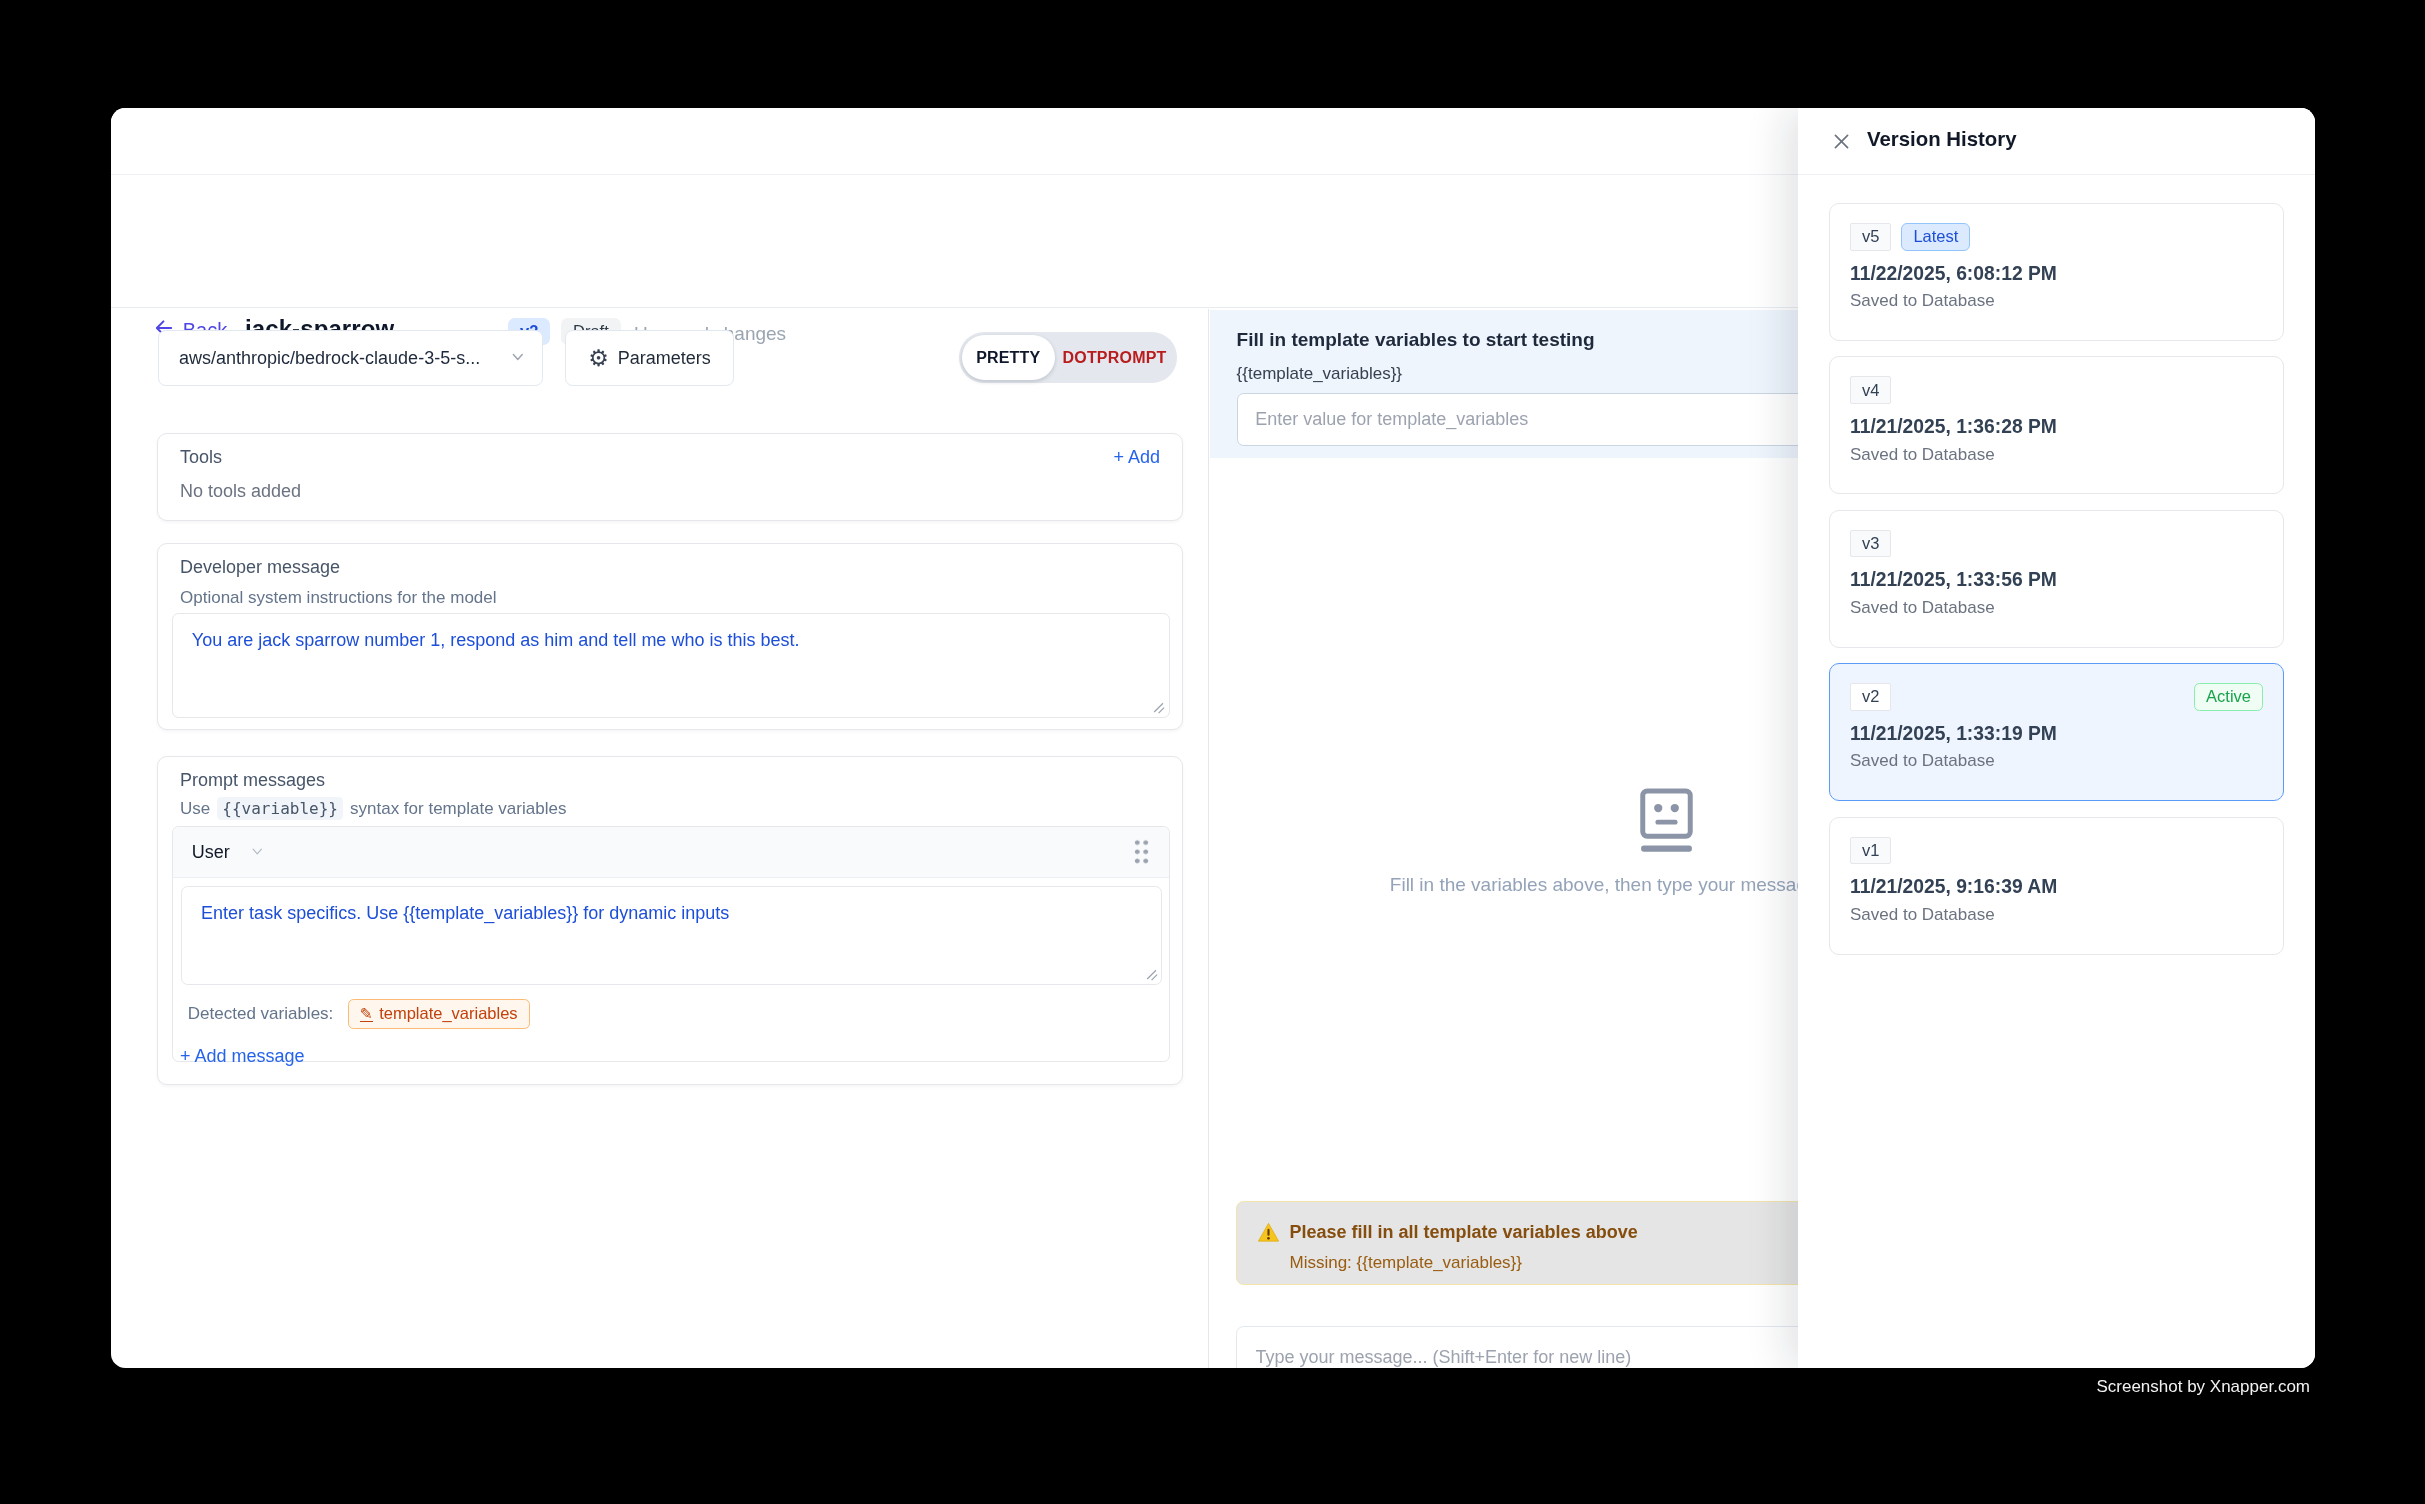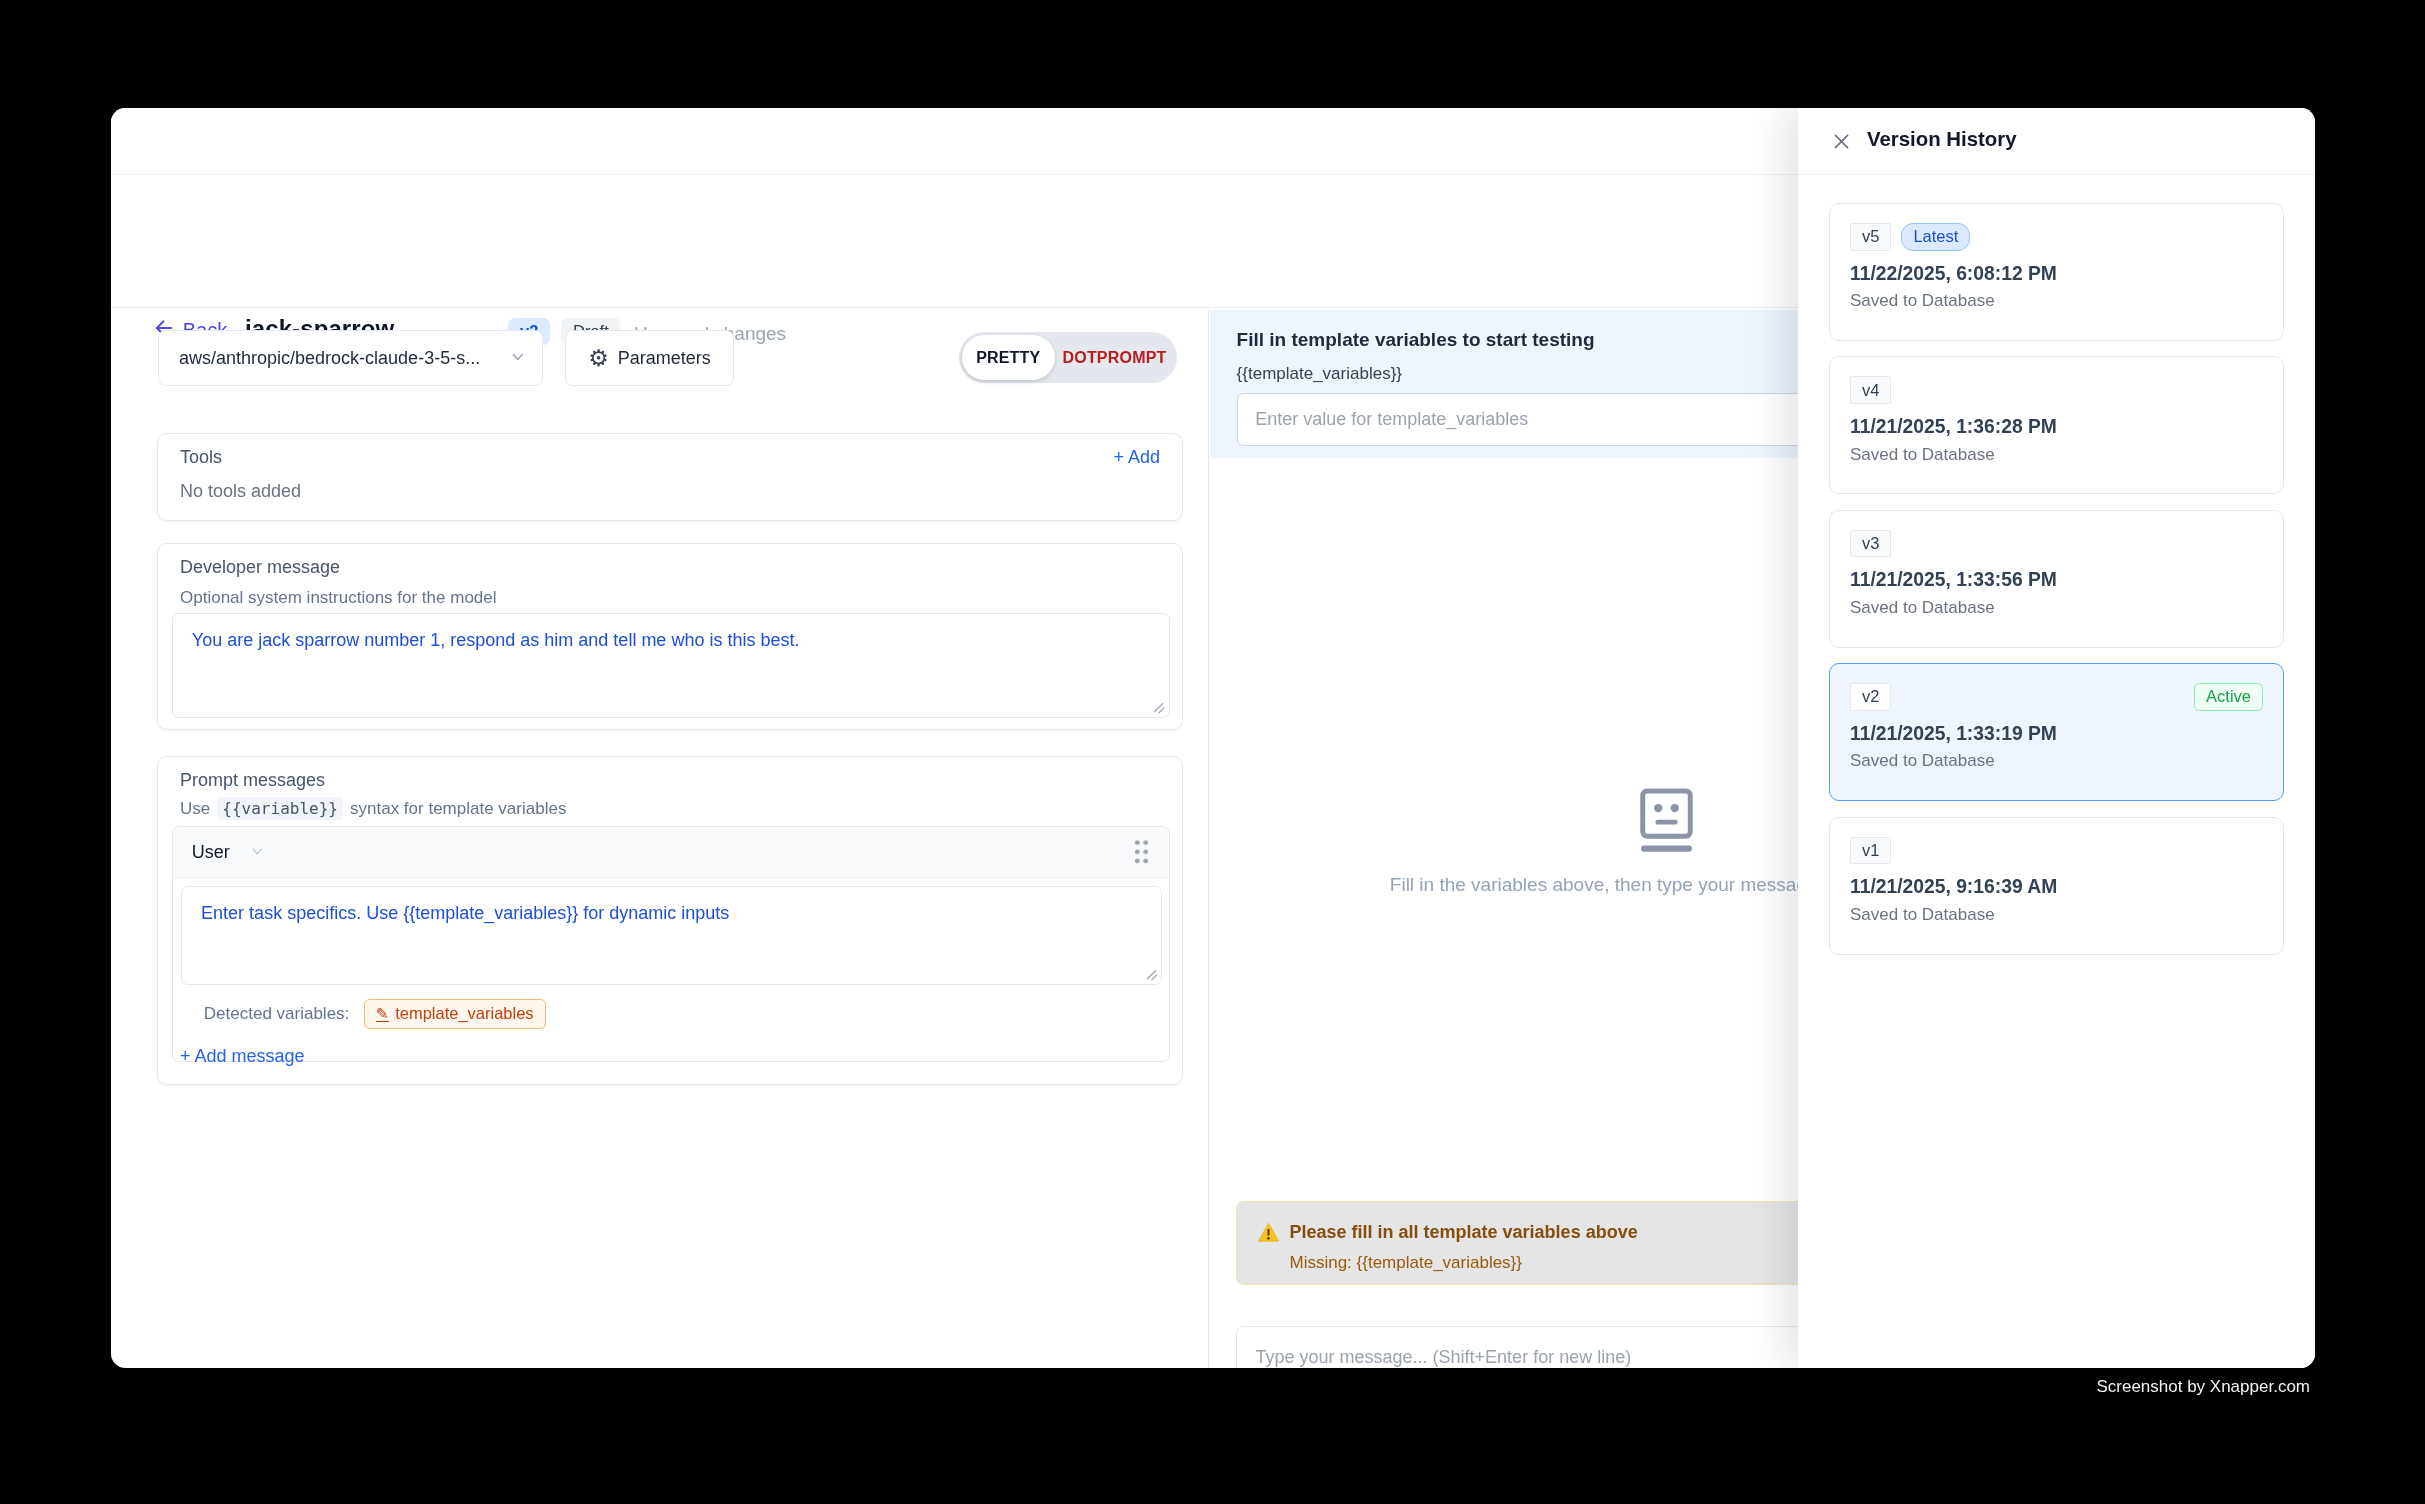--- a/index.html
+++ b/index.html
@@ -56,21 +56,21 @@
   .hint-line { position:absolute; left:22px; top:40px; display:flex; align-items:center; gap:6.6px; font-size:17px; color:#64748b; }
   .code-chip { font-family:"DejaVu Sans Mono",monospace; font-size:16px; color:#475569; background:#f1f5f9; border-radius:4.4px; padding:2.2px 5.5px; }
   .msg-block { position:absolute; left:13.8px; top:69px; width:998px; height:236px; border:1.1px solid #e5e7eb; border-radius:6.6px; overflow:hidden; background:#fff; }
   .msg-head { position:absolute; left:0; top:0; width:100%; height:51px; background:#f8fafc; border-bottom:1.1px solid #eceff3;
     display:flex; align-items:center; padding:0 19px; }
   .role-select { display:flex; align-items:center; gap:19px; cursor:pointer; }
   .role-label { font-size:18px; color:#111827; }
   .grip { margin-left:auto; width:17px; height:27.6px; cursor:grab;
     background-image:radial-gradient(circle,#9aa3af 2px,transparent 2.6px); background-size:8.5px 9.2px; }
   .msg-ta { left:8.3px; top:59px; width:981px; height:99px; }
-  .detected-row { position:absolute; left:31px; top:172px; display:flex; align-items:center; gap:14.3px; }
+  .detected-row { position:absolute; left:15px; top:172px; display:flex; align-items:center; gap:14.3px; }
   .detected-label { font-size:17px; color:#64748b; }
   .var-chip { display:inline-flex; align-items:center; gap:6.6px; background:#fff7ed; border:1.1px solid #fdba74; border-radius:5.5px;
     padding:4.4px 11px; font-size:16.5px; color:#c2410c; cursor:pointer; }
   .pencil { font-size:15.4px; line-height:1; border-bottom:1.1px solid #c2410c; }
   .add-message { position:absolute; left:22px; top:289px; }
 
   
   .chat-pane { position:absolute; left:1097px; top:201px; width:915px; height:1059px; border-left:1.1px solid #e5e7eb; background:#fff; }
   .blue-panel { position:absolute; left:1.1px; top:0.6px; width:1106px; height:148px; background:#eef5fd; }
   .blue-title { position:absolute; left:26.5px; top:19px; font-size:19px; font-weight:700; color:#1e293b; }
@@ -96,21 +96,21 @@
     box-shadow:-13.2px 0 39px rgba(15,23,42,.12); }
   .vh-header { position:absolute; left:0; top:0; width:100%; height:67px; border-bottom:1.1px solid #eef0f3; }
   .vh-close { position:absolute; left:33px; top:23px; cursor:pointer; }
   .vh-title { position:absolute; left:69px; top:20px; font-size:20.4px; font-weight:700; color:#111827; }
   .vh-list { position:absolute; left:31px; top:95px; width:455px; }
   .v-card { position:relative; width:455px; height:138px; border:1.1px solid #e5e7eb; border-radius:10px; margin-bottom:15.4px; padding:19px 20px; background:#fff; cursor:pointer; }
   .v-card.active { background:#eef5ff; border-color:#5b9bf8; }
   .v-badge { display:inline-flex; align-items:center; justify-content:center; height:27.6px; padding:0 11px; border-radius:2px;
     font-size:16.5px; color:#334155; background:#f8fafc; border:1.1px solid #e5e7eb; }
   .v-card.active .v-badge { background:#fff; }
-  .b-latest { display:inline-flex; align-items:center; height:27.6px; padding:0 11px; border-radius:12px; margin-left:10px;
+  .b-latest { display:inline-flex; align-items:center; height:27.6px; padding:0 11px; border-radius:6px; margin-left:10px;
     font-size:16.5px; color:#1d4ed8; background:#dbeafe; border:1.1px solid #93c5fd; }
   .b-active { position:absolute; right:20px; top:19px; display:inline-flex; align-items:center; height:27.6px; padding:0 11px;
     border-radius:5.5px; font-size:16.5px; color:#16a34a; background:#f0fdf4; border:1.1px solid #86efac; }
   .v-date { margin-top:12px; font-size:19.3px; font-weight:700; color:#334155; }
   .v-status { margin-top:6.6px; font-size:17px; color:#6b7280; }
 
   .watermark { position:absolute; right:115px; top:1377px; font-size:17px; color:#f2f2f2; }
 </style>
 </head>
 <body>

